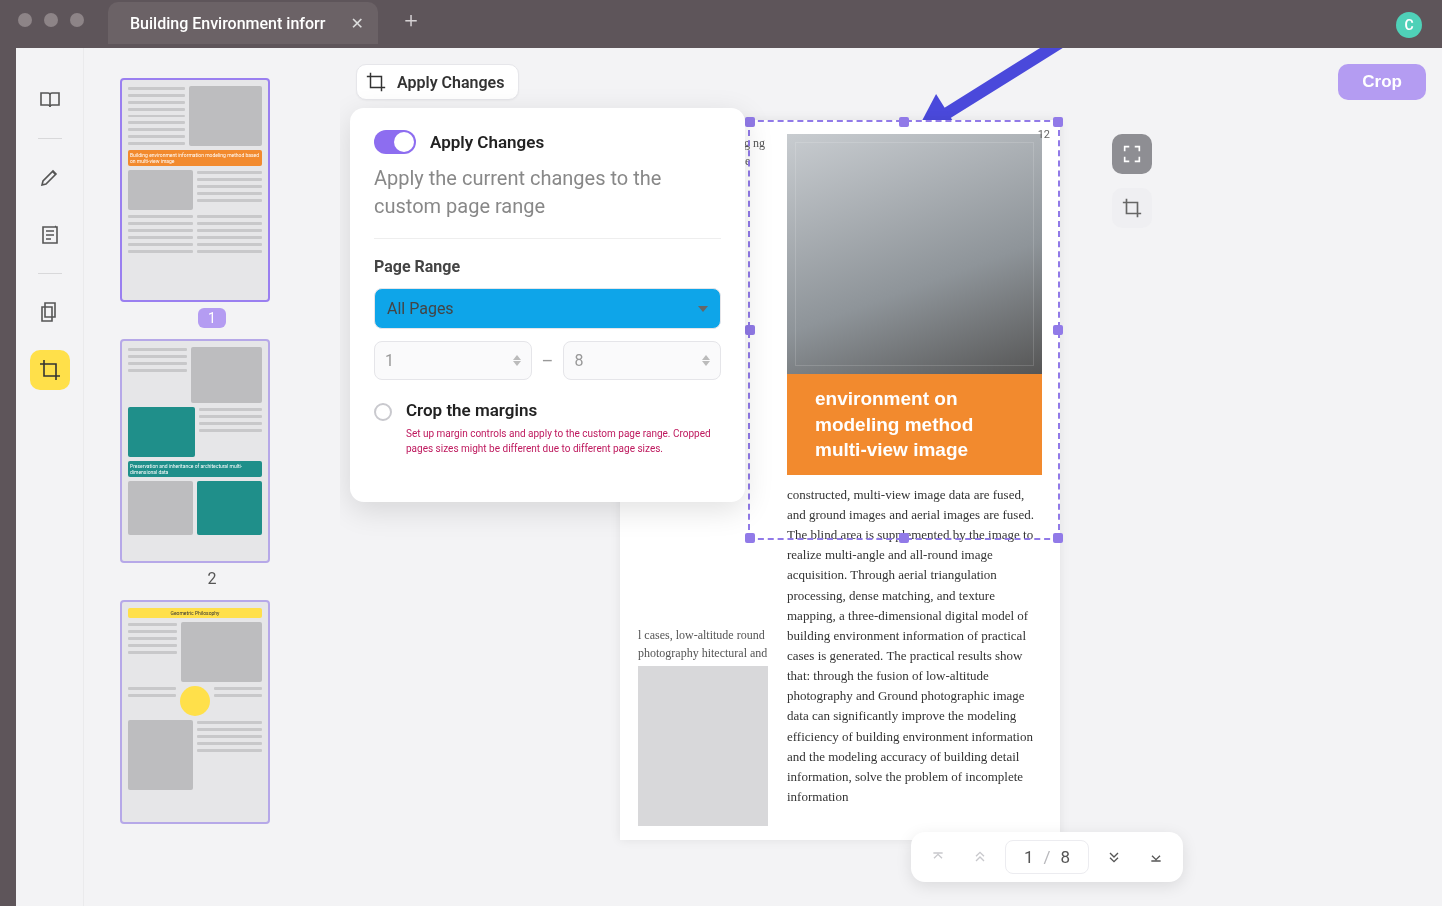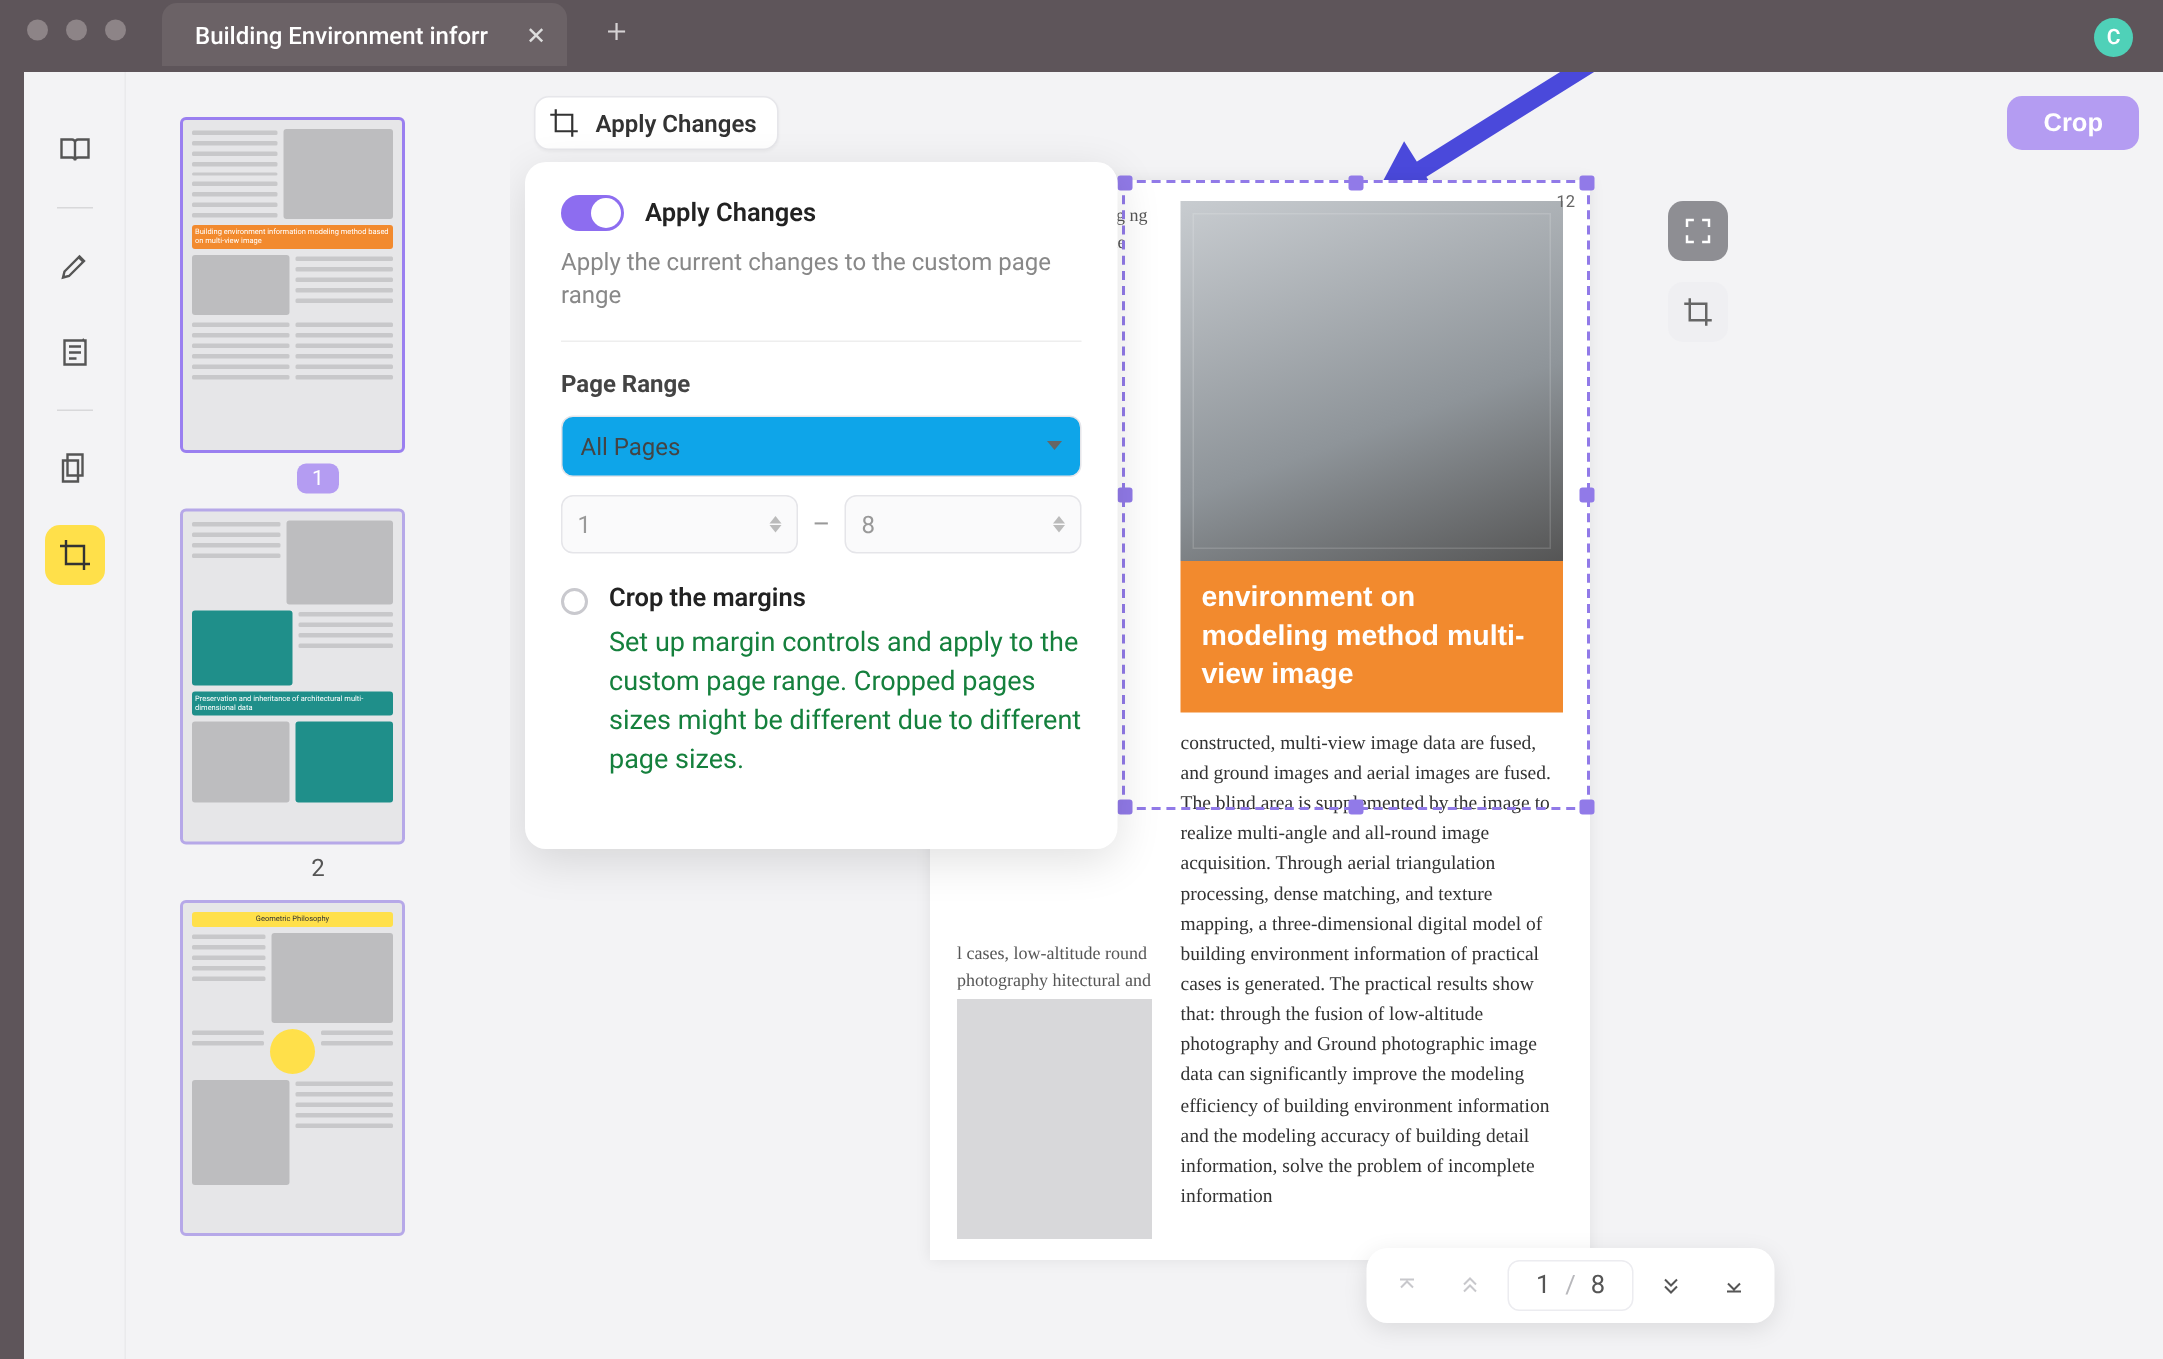--- a/index.html
+++ b/index.html
@@ -128,21 +128,21 @@
   .popover{
     position:absolute; left:10px; top:60px; width:395px;
     background:#fff;border-radius:14px;box-shadow:0 8px 30px rgba(0,0,0,0.12);
     padding:22px 24px 26px 24px;
     z-index:100;
   }
   .pop-row{display:flex;align-items:center;gap:14px;margin-bottom:10px;}
   .toggle{width:42px;height:24px;border-radius:12px;background:#8d6df0;position:relative;cursor:pointer;}
   .toggle::after{content:"";position:absolute;right:2px;top:2px;width:20px;height:20px;border-radius:50%;background:#fff;}
   .pop-title{font-size:17px;font-weight:600;color:#222;}
-  .pop-desc{font-size:16px;color:#888;line-height:1.4;margin-bottom:18px;}
+  .pop-desc{font-size:20px;color:#888;line-height:1.4;margin-bottom:18px;}
   .pop-sep{height:1px;background:#eee;margin:4px 0 18px;}
   .pop-label{font-size:16px;font-weight:700;color:#444;margin-bottom:12px;}
   .select{
     width:100%;border:1px solid #e5e5e9;border-radius:8px;padding:10px 12px;
     font-size:16px;color:#444;display:flex;justify-content:space-between;align-items:center;
     cursor:pointer;margin-bottom:12px;background:#0ea5e9;
   }
   .caret{width:0;height:0;border-left:5px solid transparent;border-right:5px solid transparent;border-top:6px solid #666;}
   .range-row{display:flex;align-items:center;gap:10px;margin-bottom:20px;}
   .numbox{
@@ -153,35 +153,35 @@
   .stepper span{width:0;height:0;border-left:4px solid transparent;border-right:4px solid transparent;}
   .stepper .up{border-bottom:5px solid #bbb;}
   .stepper .down{border-top:5px solid #bbb;}
   .dash{color:#999;font-size:18px;}
   .radio-item{margin-bottom:20px;}
   .radio-head{display:flex;align-items:flex-start;gap:14px;margin-bottom:6px;}
   .radio{width:18px;height:18px;border:2px solid #c9c9ce;border-radius:50%;margin-top:3px;flex-shrink:0;cursor:pointer;}
   .radio.sel{border-color:#7b5cf0;}
   .radio.sel::after{content:"";display:block;width:8px;height:8px;border-radius:50%;background:#7b5cf0;margin:3px;}
   .radio-title{font-size:17px;font-weight:600;color:#222;}
-  .radio-desc{font-size:18px;color:#15803d;line-height:1.45;padding-left:32px;}
+  .radio-desc{font-size:10px;color:#be185d;line-height:1.45;padding-left:32px;}
   .radio-item:last-child{margin-bottom:0;}
   .pop-section{margin-bottom:20px;}
 
   
   .docview{
     position:absolute; left:280px; top:72px; width:440px; height:720px;
     background:#fff; box-shadow:0 0 10px rgba(0,0,0,0.08);
     overflow:hidden;
   }
   .doc-inner{position:absolute;inset:0;padding:14px 18px;font-family:Georgia,serif;}
   .doc-right{position:absolute;right:18px;top:14px;width:255px;}
   .doc-photo{width:255px;height:240px;background:linear-gradient(160deg,#c8ccd0,#8e9499 60%,#555);position:relative;}
   .doc-photo::after{content:"";position:absolute;inset:8px;border:1px solid rgba(255,255,255,0.15);}
-  .doc-banner{background:#f28a2e;color:#fff;padding:12px 14px;font-family:-apple-system,sans-serif;font-weight:700;font-size:19px;line-height:1.35;margin-top:0;}
+  .doc-banner{background:#f28a2e;color:#fff;padding:12px 28px;font-family:-apple-system,sans-serif;font-weight:700;font-size:19px;line-height:1.35;margin-top:0;}
   .doc-para{font-size:13px;color:#333;line-height:1.55;margin-top:10px;}
   .doc-left{position:absolute;left:18px;top:14px;width:140px;font-size:12px;color:#555;line-height:1.5;}
   .doc-bottom{position:absolute;left:18px;bottom:14px;width:130px;height:160px;background:#d8d8da;}
 
   
   .crop-overlay{
     position:absolute;
     left:280px; top:72px; width:440px; height:0;
   }
   .crop-rect{

